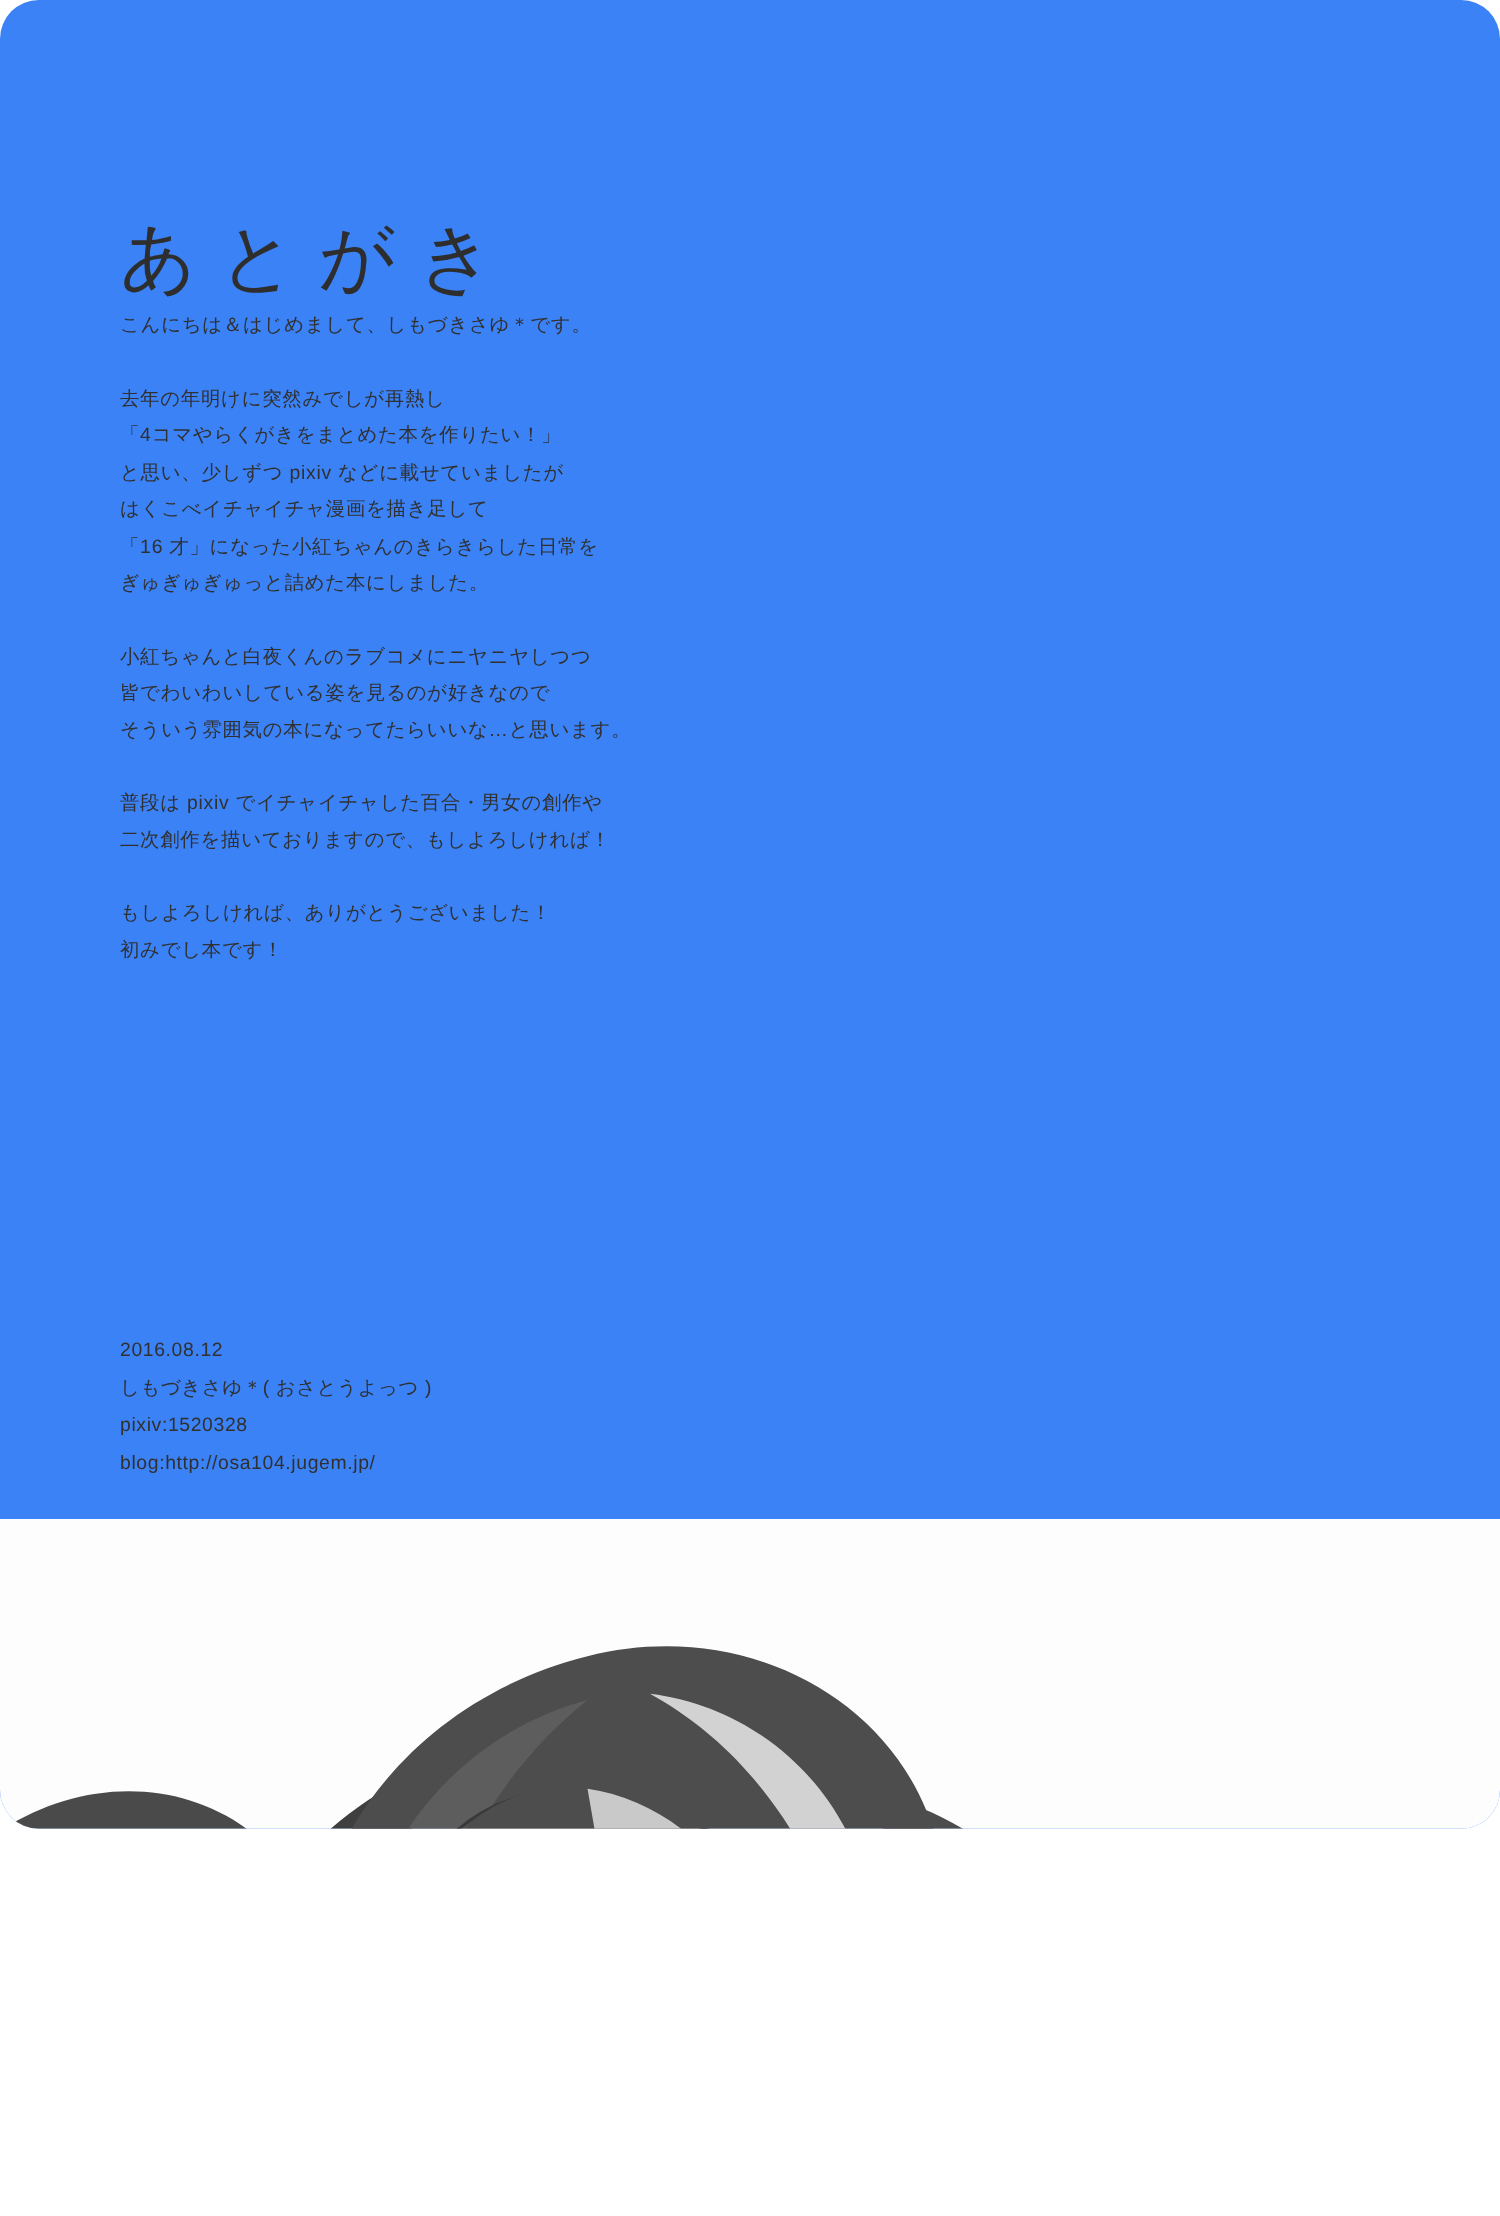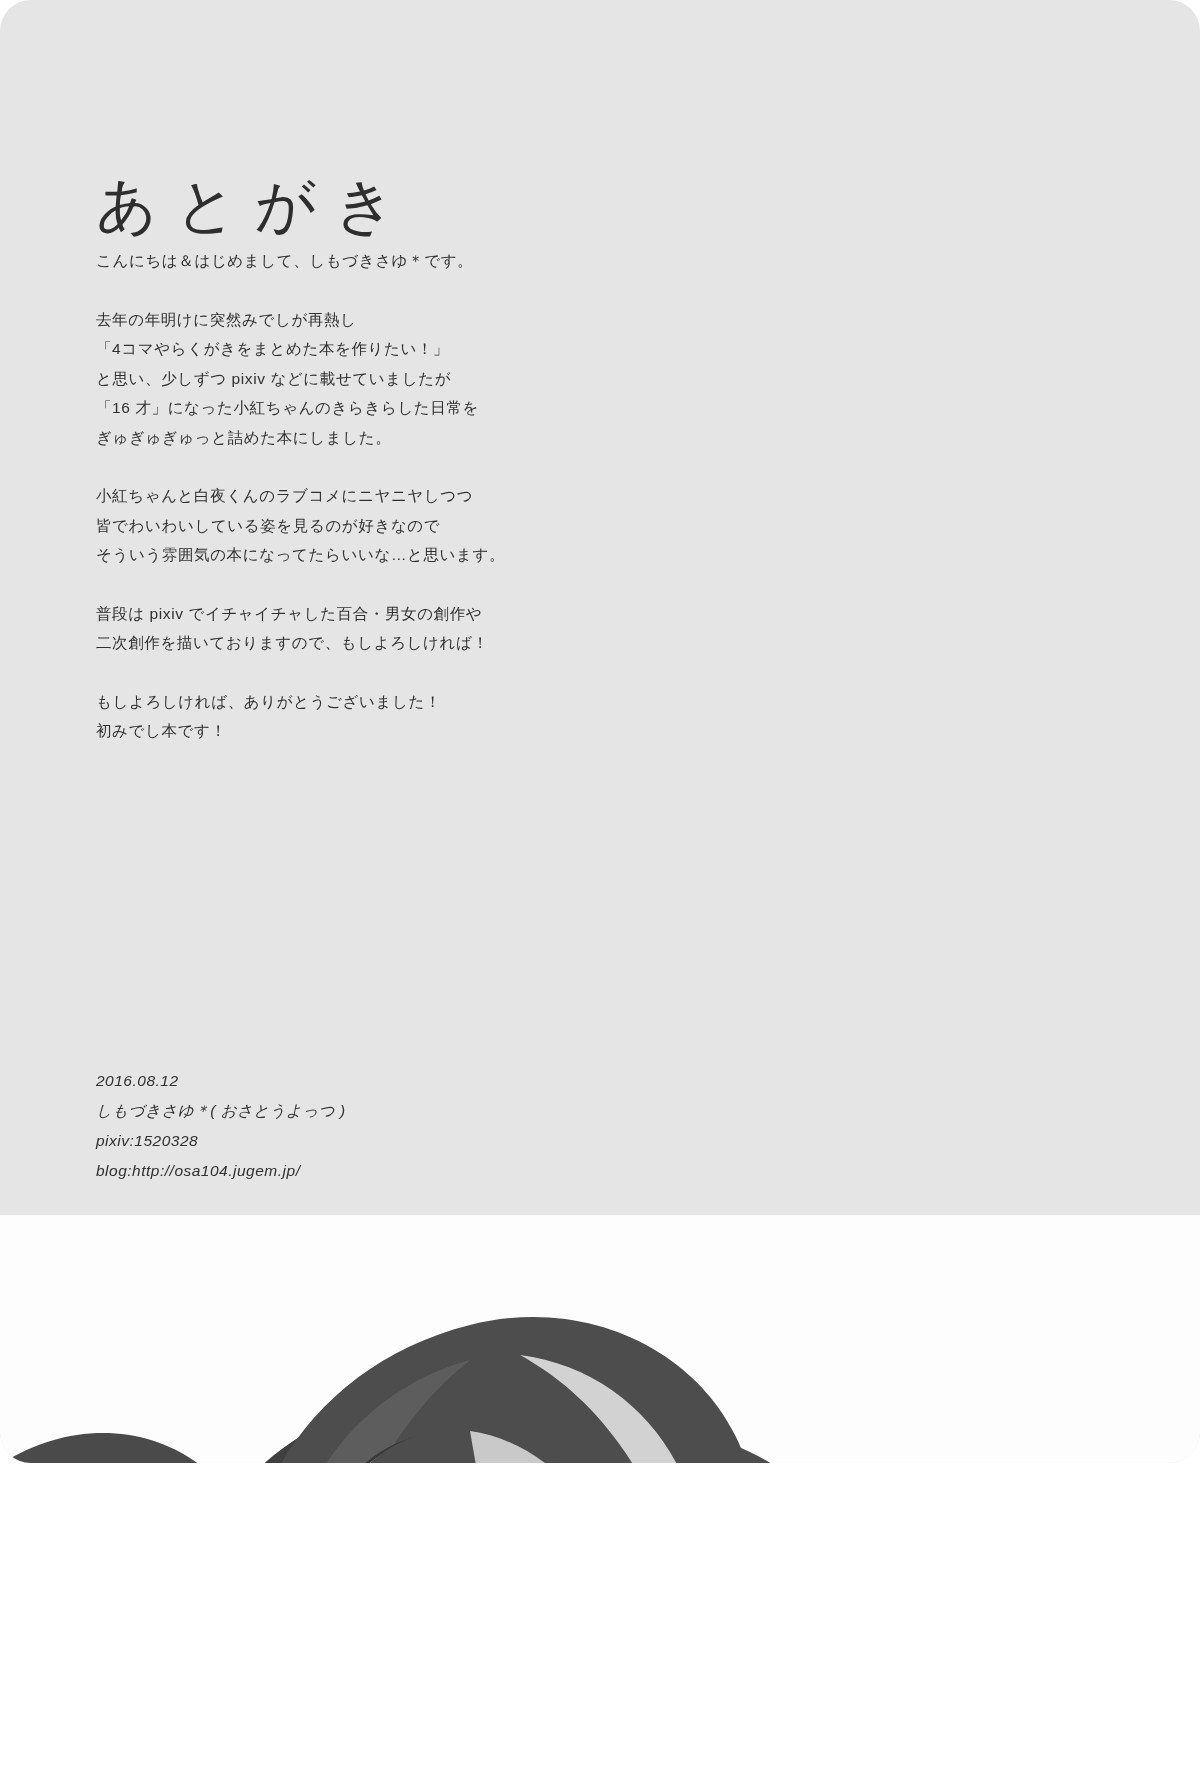--- a/index.html
+++ b/index.html
@@ -4,21 +4,21 @@
 <style>
   html, body {
     margin: 0;
     padding: 0;
     background: #ffffff;
   }
   .page {
     position: relative;
     width: 1200px;
     height: 1463px;
-    background: #e5e5e5;
+    background: #3b82f6;
     overflow: hidden;
     font-family: "Liberation Sans", "DejaVu Sans", sans-serif;
     color: #2b2b2b;
     border-radius: 31px;
   }
 
   
   .afterword-title {
     position: absolute;
     left: 96px;
@@ -53,21 +53,21 @@
   
   .signature {
     position: absolute;
     left: 96px;
     top: 1066px;
     font-size: 15.5px;
     line-height: 30px;
     color: #303030;
     letter-spacing: 0.5px;
   }
-  .signature .line { display: block; white-space: nowrap; font-style: italic; }
+  .signature .line { display: block; white-space: nowrap; }
 
   
   .illustration {
     position: absolute;
     left: 0;
     top: 1215px;
     width: 1200px;
     height: 558px;
     overflow: hidden;
   }
@@ -83,20 +83,21 @@
   <div class="body-text">
 
     <p class="para">
       <span class="line">こんにちは＆はじめまして、しもづきさゆ＊です。</span>
     </p>
 
     <p class="para">
       <span class="line">去年の年明けに突然みでしが再熱し</span>
       <span class="line">「4コマやらくがきをまとめた本を作りたい！」</span>
       <span class="line">と思い、少しずつ pixiv などに載せていましたが</span>
+      <span class="line">はくこべイチャイチャ漫画を描き足して</span>
       <span class="line">「16 才」になった小紅ちゃんのきらきらした日常を</span>
       <span class="line">ぎゅぎゅぎゅっと詰めた本にしました。</span>
     </p>
 
     <p class="para">
       <span class="line">小紅ちゃんと白夜くんのラブコメにニヤニヤしつつ</span>
       <span class="line">皆でわいわいしている姿を見るのが好きなので</span>
       <span class="line">そういう雰囲気の本になってたらいいな…と思います。</span>
     </p>
 

